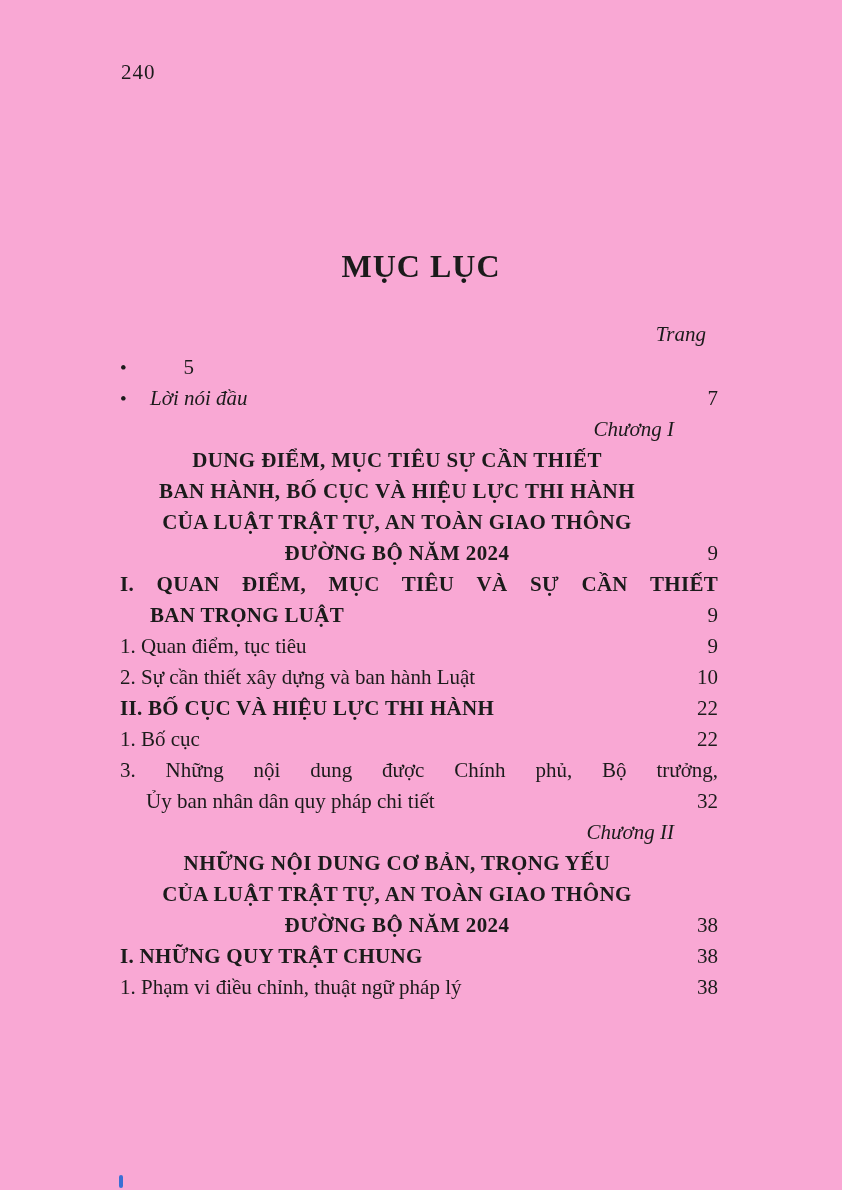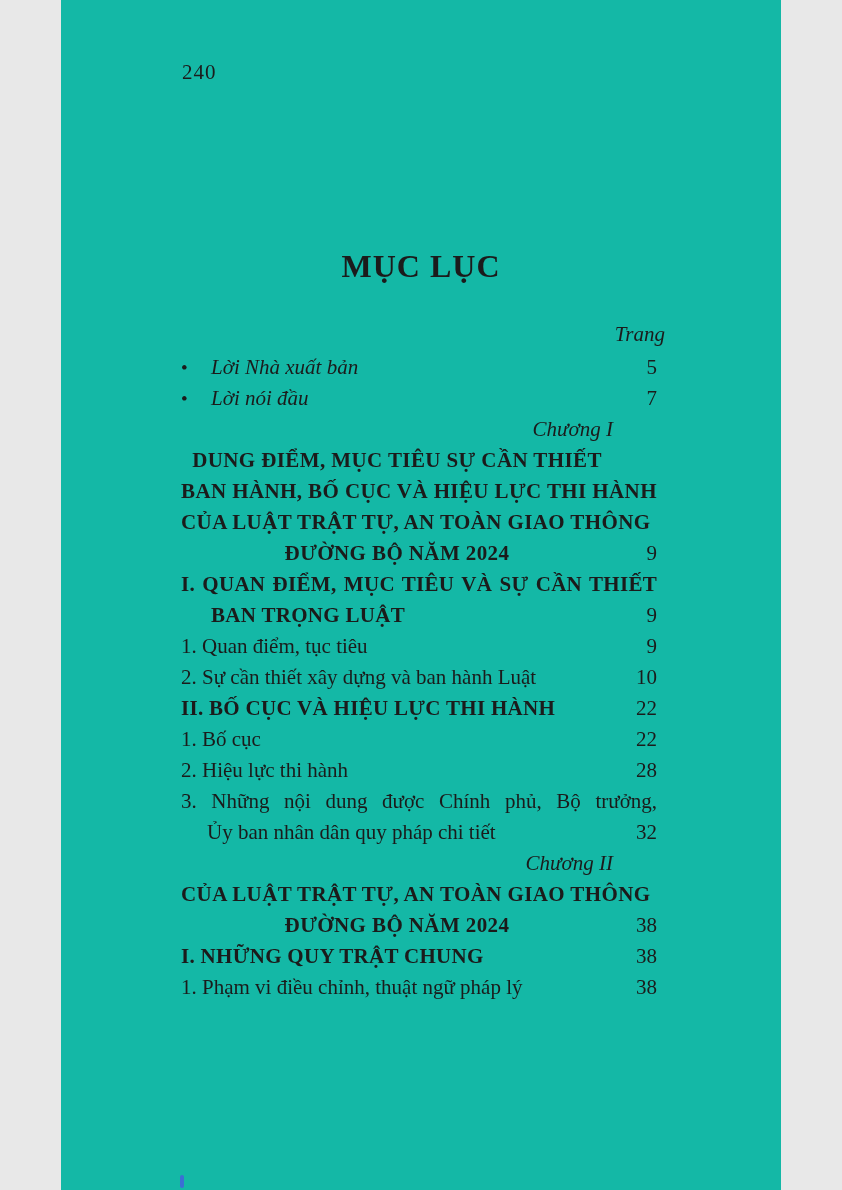--- a/index.html
+++ b/index.html
@@ -1,37 +1,37 @@
 <!DOCTYPE html>
 <html><head>
 <meta charset="utf-8">
 <style>
   * { margin:0; padding:0; box-sizing:border-box; }
   html,body { background:#e8e8e8; }
   .page {
     position:relative;
-    width:720px; height:1190px;
+    width:842px; height:1190px;
     margin:0 auto;
-    background:#14b8a6;
+    background:#f9a8d4;
     color:#1b1b1b;
     font-family:"Liberation Serif","DejaVu Serif",serif;
     font-size:21px;
     overflow:hidden;
   }
   .folio {
     position:absolute; left:121px; top:60px;
     font-size:21px; letter-spacing:1px;
   }
   .toc-title {
     position:absolute; left:0; right:0; top:248px;
     text-align:center;
     font-size:32px; font-weight:700; letter-spacing:1px;
   }
   .col-header {
-    position:absolute; right:116px; top:322px;
+    position:absolute; right:136px; top:322px;
     font-style:italic; font-size:21px;
   }
   .toc {
     position:absolute; left:120px; right:124px; top:352px;
   }
   .row {
     display:flex; align-items:baseline;
     height:31px; line-height:31px;
   }
   .txt { flex:1; white-space:nowrap; overflow:visible; }
@@ -64,21 +64,20 @@
   <div class="folio">240</div>
 
   <h1 class="toc-title">MỤC LỤC</h1>
 
   <div class="col-header">Trang</div>
 
   <div class="toc">
 
     <div class="row r-bullet">
       <span class="mk">•</span>
-      <span class="txt">Lời Nhà xuất bản</span>
       <span class="pg">5</span>
     </div>
 
     <div class="row r-bullet">
       <span class="mk">•</span>
       <span class="txt">Lời nói đầu</span>
       <span class="pg">7</span>
     </div>
 
     <div class="row r-center-i">
@@ -129,40 +128,40 @@
     <div class="row r-sec">
       <span class="txt">II. BỐ CỤC VÀ HIỆU LỰC THI HÀNH</span>
       <span class="pg">22</span>
     </div>
 
     <div class="row r-item">
       <span class="txt">1. Bố cục</span>
       <span class="pg">22</span>
     </div>
 
-    <div class="row r-item">
-      <span class="txt">2. Hiệu lực thi hành</span>
-      <span class="pg">28</span>
-    </div>
 
     <div class="row r-item j">
       <span class="txt">3. Những nội dung được Chính phủ, Bộ trưởng,</span>
 
     </div>
 
     <div class="row r-item-cont">
       <span class="txt">Ủy ban nhân dân quy pháp chi tiết</span>
       <span class="pg">32</span>
     </div>
 
     <div class="row r-center-i">
       <span class="txt">Chương II</span>
       <span class="pg"></span>
     </div>
 
+    <div class="row r-center-b">
+      <span class="txt">NHỮNG NỘI DUNG CƠ BẢN, TRỌNG YẾU</span>
+      <span class="pg"></span>
+    </div>
 
     <div class="row r-center-b">
       <span class="txt">CỦA LUẬT TRẬT TỰ, AN TOÀN GIAO THÔNG</span>
       <span class="pg"></span>
     </div>
 
     <div class="row r-center-b">
       <span class="txt">ĐƯỜNG BỘ NĂM 2024</span>
       <span class="pg">38</span>
     </div>

